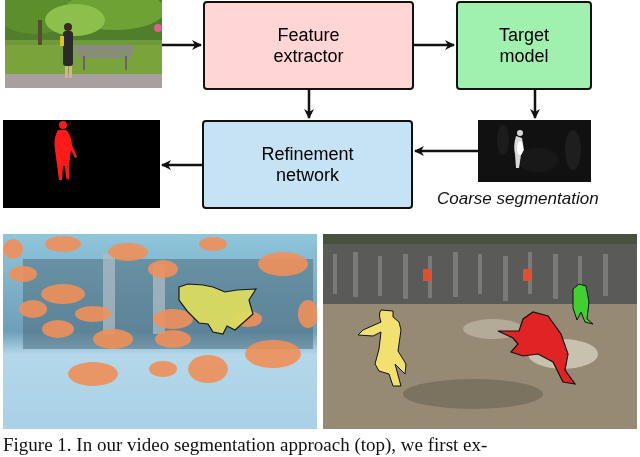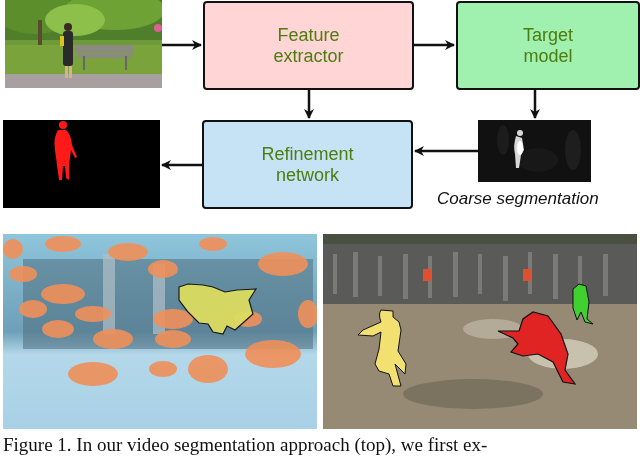--- a/index.html
+++ b/index.html
@@ -1,18 +1,18 @@
 <!DOCTYPE html>
 <html><head>
 <meta charset="utf-8">
 <style>
   html, body { margin:0; padding:0; background:#ffffff; }
   body { width:640px; height:457px; position:relative; overflow:hidden; font-family:"Liberation Sans", sans-serif; }
   .abs { position:absolute; }
-  .box { position:absolute; border:2.5px solid #111; border-radius:4px; box-sizing:border-box; display:flex; align-items:center; justify-content:center; text-align:center; color:#4d7c0f; font-size:18px; line-height:21px; }
+  .box { position:absolute; border:2.5px solid #111; border-radius:4px; box-sizing:border-box; display:flex; align-items:center; justify-content:center; text-align:center; color:#000000; font-size:18px; line-height:21px; }
   .box span { white-space:pre-line; }
   .photo { position:absolute; overflow:hidden; }
   .caption { position:absolute; left:3px; top:434px; width:640px; font-family:"Liberation Serif", serif; font-size:19px; color:#111; white-space:nowrap; }
   .label { position:absolute; font-size:17px; color:#111; white-space:nowrap;font-style:italic; }
   svg { display:block; }
 </style>
 </head>
 <body>
 
 <div class="photo" style="left:5px; top:0px; width:157px; height:88px;">
@@ -38,21 +38,21 @@
     <rect x="64" y="66" width="3" height="12" fill="#d8b090"></rect>
     <circle cx="153" cy="28" r="4" fill="#e06090"></circle>
   </svg>
 </div>
 
 <div class="box" style="left:203px; top:1px; width:211px; height:89px; background:#ffd5d5;">
   <span>Feature
 extractor</span>
 </div>
 
-<div class="box" style="left:456px; top:1px; width:184px; height:89px; background:#a0f0b0;">
+<div class="box" style="left:456px; top:1px; width:136px; height:89px; background:#a0f0b0;">
   <span>Target
 model</span>
 </div>
 
 <div class="box" style="left:202px; top:120px; width:211px; height:89px; background:#c5e3f5;">
   <span>Refinement
 network</span>
 </div>
 
 <div class="photo" style="left:3px; top:120px; width:157px; height:88px; background:#000;">

